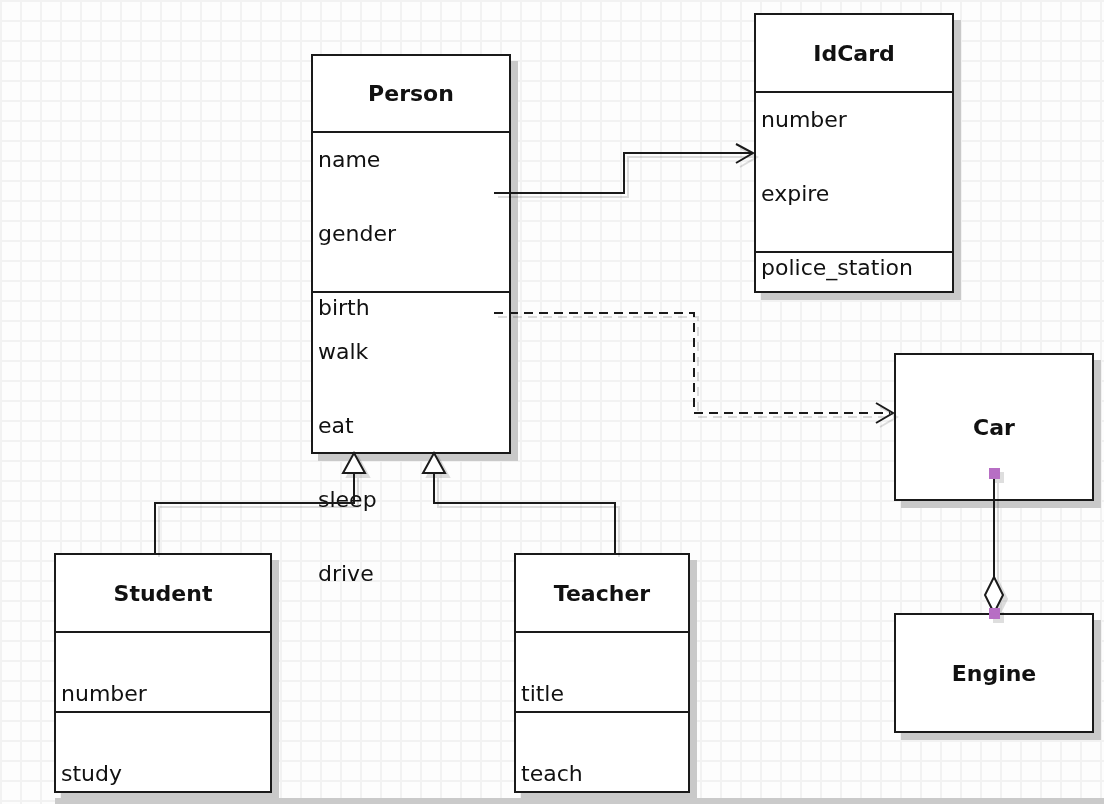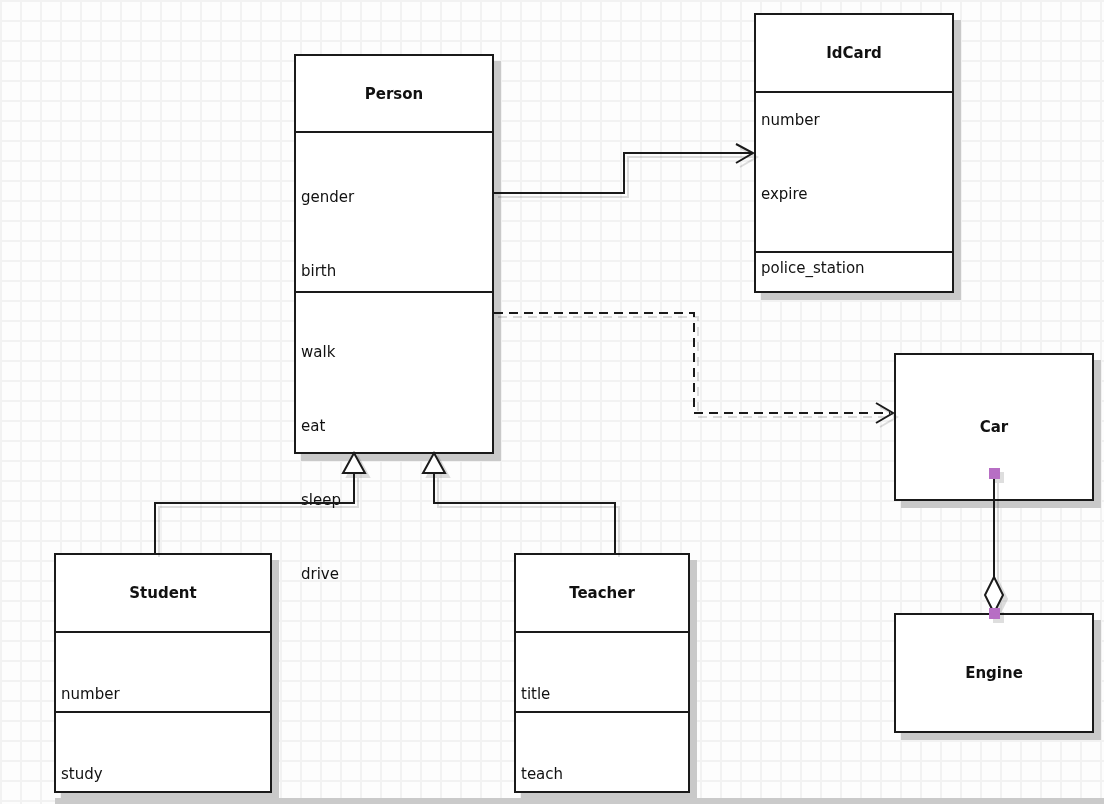--- a/index.html
+++ b/index.html
@@ -15,21 +15,21 @@
   }
 
   
   .cls {
     position: absolute;
     display: flex;
     flex-direction: column;
     background: #ffffff;
     border: 2px solid #1a1a1a;
     box-shadow: 7px 7px 0 0 #c9c9c9;
-    font-size: 15px;
+    font-size: 22px;
     color: #111;
   }
   .cls .title {
     flex: none;
     display: flex;
     align-items: center;
     justify-content: center;
     font-weight: bold;
     border-bottom: 2px solid #1a1a1a;
   }
@@ -58,23 +58,24 @@
   .canvas-edge {
     position: absolute;
     left: 55px; top: 798px;
     width: 1049px; height: 6px;
     background: #cacaca;
   }
 </style>
 </head>
 <body>
 
-<div class="cls" style="left:294px; top:54px; width:200px; height:400px">
+<div class="cls" style="left:311px; top:54px; width:200px; height:400px">
   <div class="title" style="height:77px">Person</div>
   <div class="sec" style="height:160px">
+    <div class="row">name</div>
     <div class="row">gender</div>
     <div class="row">birth</div>
   </div>
   <div class="sec last">
     <div class="row">walk</div>
     <div class="row">eat</div>
     <div class="row">sleep</div>
     <div class="row">drive</div>
   </div>
 </div>

